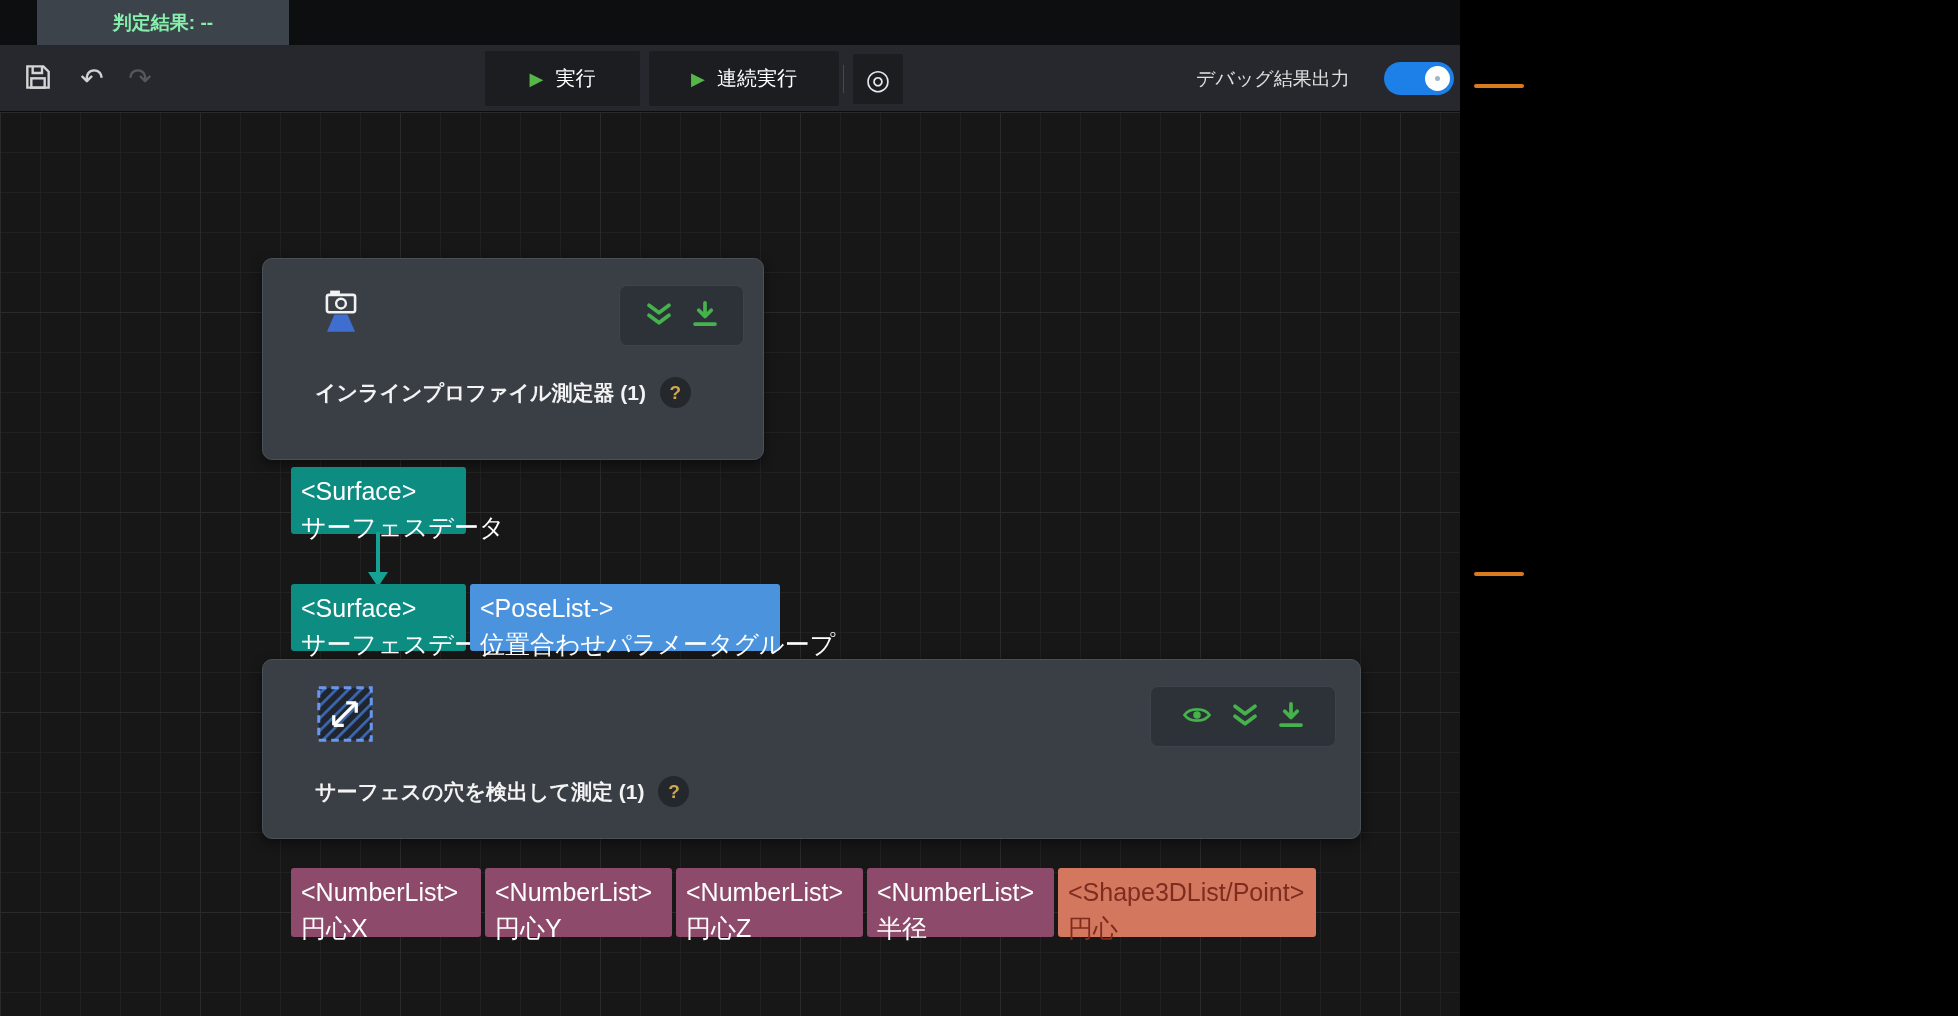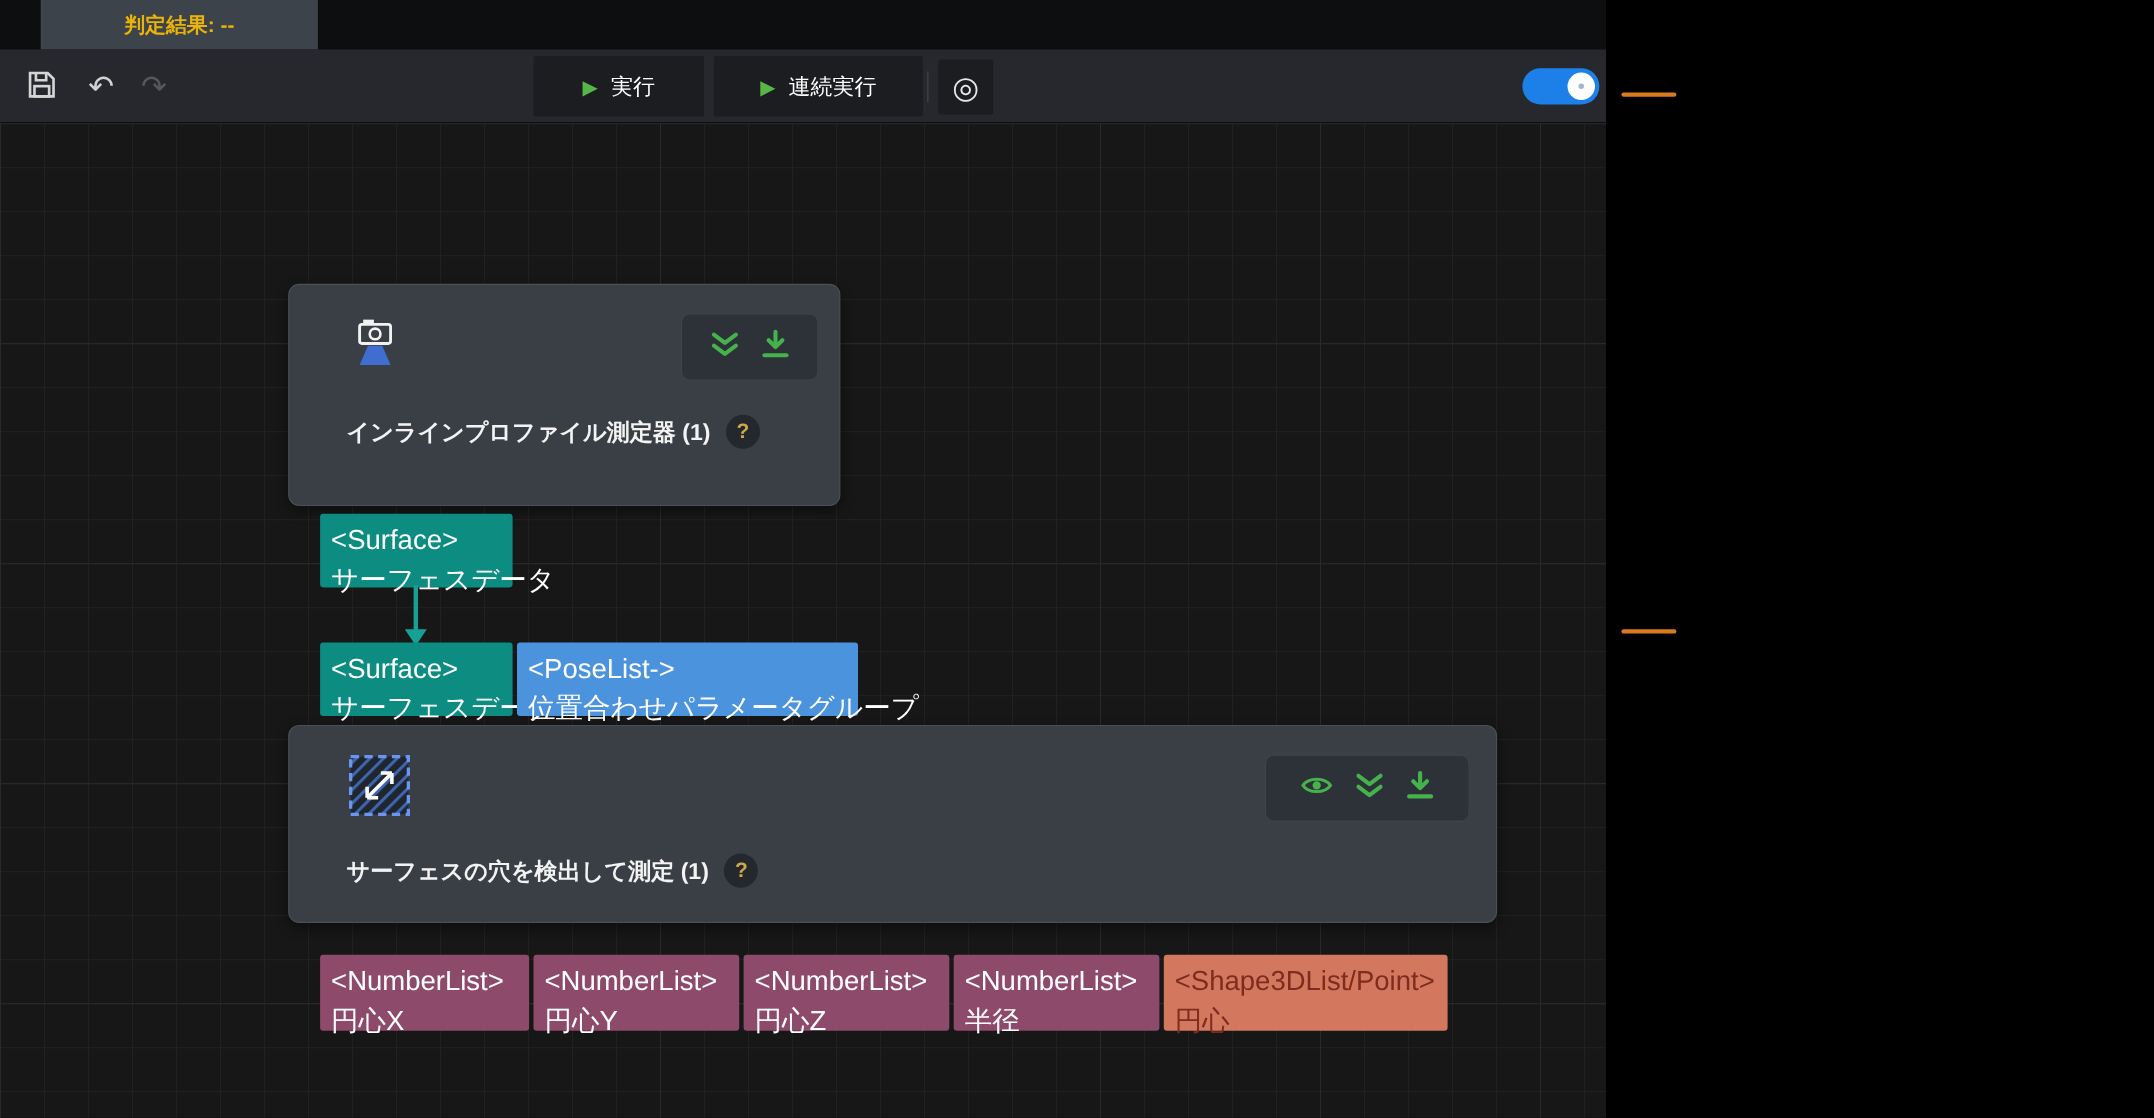--- a/index.html
+++ b/index.html
@@ -2,21 +2,21 @@
 <html><head>
 <meta charset="utf-8">
 <style>
   html,body{margin:0;padding:0;background:#000;width:1958px;height:1016px;overflow:hidden;
     font-family:"Liberation Sans","DejaVu Sans",sans-serif;-webkit-font-smoothing:antialiased;}
   .abs{position:absolute;box-sizing:border-box;}
   
   .app{left:0;top:0;width:1460px;height:1016px;background:#141518;border-right:1px solid #2c2e33;}
   
   .tabbar{left:0;top:0;width:1460px;height:45px;background:#0d0e10;}
-  .tab{height:45px;display:flex;align-items:center;justify-content:center;font-size:19px;color:#eab308;}
+  .tab{height:45px;display:flex;align-items:center;justify-content:center;font-size:19px;color:#86efac;}
   .tab-result{left:37px;width:252px;background:#3d434b;font-weight:700;}
   .tab-project{left:289px;width:240px;background:#15171a;}
   
   .toolbar{left:0;top:45px;width:1460px;height:67px;background:#26282d;border-bottom:1px solid #0c0c0c;}
   .tool-icon{top:12px;width:44px;height:44px;display:flex;align-items:center;justify-content:center;}
   .glyph{font-size:28px;line-height:1;}
   .undo-glyph{color:#d2d2d2;}
   .redo-glyph{color:#54585d;}
   .run-btn{top:6px;height:55px;background:#1b1d21;border-radius:2px;display:flex;align-items:center;
     justify-content:center;gap:12px;color:#fff;font-size:20px;cursor:pointer;}
@@ -94,20 +94,21 @@
     </div>
     <div class="abs run-btn" style="left:649px;width:190px;">
       <span class="play">▶</span>
       <span>連続実行</span>
     </div>
     <div class="abs divider"></div>
     <div class="abs gear-btn">
       <span>◎</span>
     </div>
 
+    <div class="abs debug-label">デバッグ結果出力</div>
     <div class="abs toggle">
       <div class="abs knob">
         <div class="abs knob-dot"></div>
       </div>
     </div>
   </div>
 
   <div class="abs canvas">
 
     <div class="abs node node1">

